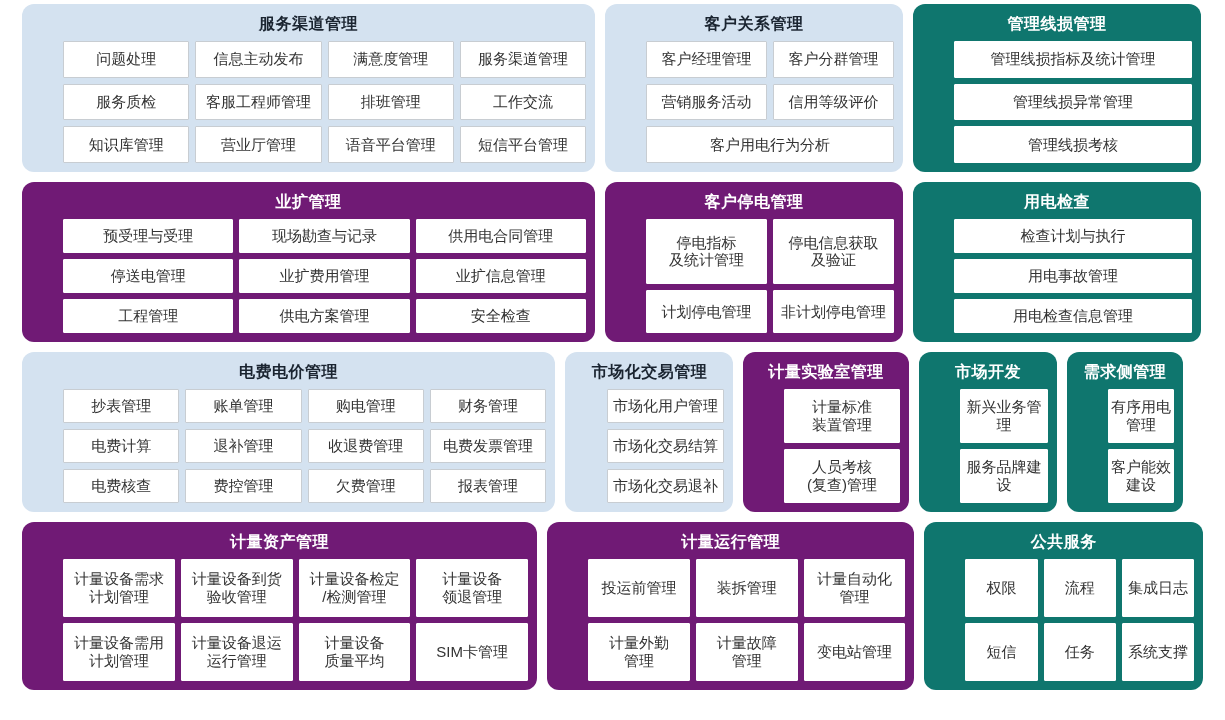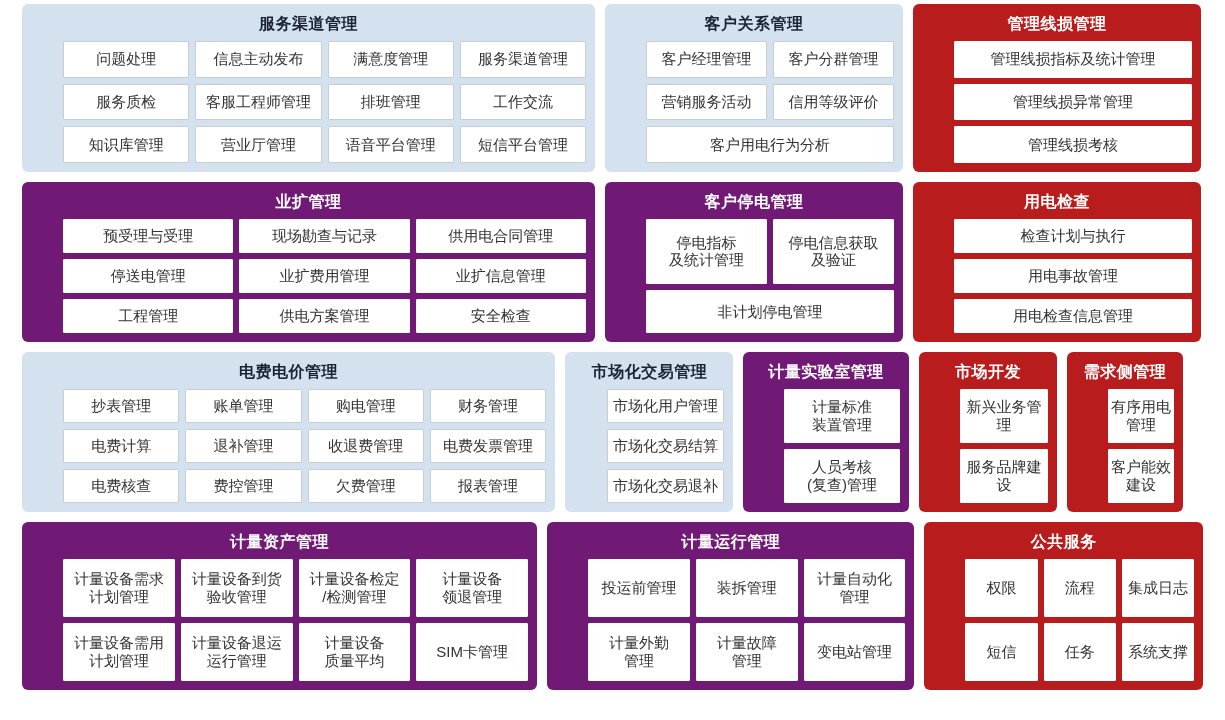--- a/index.html
+++ b/index.html
@@ -15,28 +15,28 @@
     display: flex; flex-direction: column;
     gap: 10px;
   }
   .row { display: flex; gap: 10px; }
   .row-1 { height: 168px; }
   .row-2 { height: 160px; }
   .row-3 { height: 160px; }
   .row-4 { height: 168px; }
 
   .panel {
-    border-radius: 6px;
+    border-radius: 12px;
     padding: 6px 9px 9px 9px;
     display: flex; flex-direction: column;
     overflow: hidden;
   }
   .panel.blue  { background: #d4e2f0; }
   .panel.dark  { background: #701a75; }
-  .panel.teal  { background: #b91c1c; }
+  .panel.teal  { background: #0f766e; }
 
   .panel-title {
     text-align: center;
     font-weight: bold;
     font-size: 16px;
     letter-spacing: .5px;
     line-height: 1.5;
     padding: 2px 0 5px 0;
     white-space: nowrap;
   }
@@ -175,20 +175,21 @@
     <div class="panel dark w-outage">
       <div class="panel-title">客户停电管理</div>
       <div class="tiles">
         <div class="trow grow15">
           <div class="tile">停电指标
 及统计管理</div>
           <div class="tile">停电信息获取
 及验证</div>
         </div>
         <div class="trow">
+          <div class="tile">计划停电管理</div>
           <div class="tile">非计划停电管理</div>
         </div>
       </div>
     </div>
 
     <div class="panel teal w-inspect">
       <div class="panel-title">用电检查</div>
       <div class="tiles">
         <div class="trow">
           <div class="tile">检查计划与执行</div>

